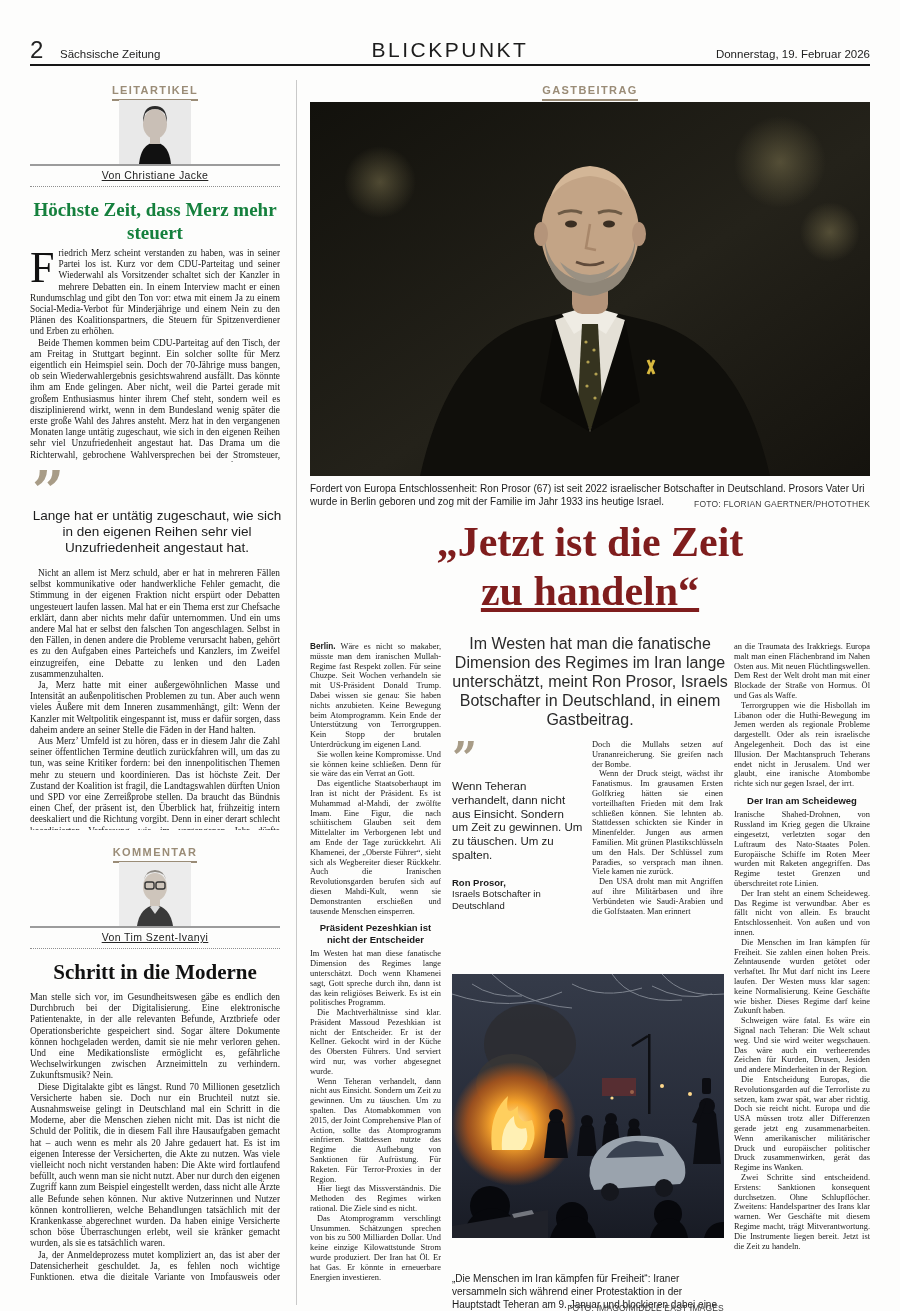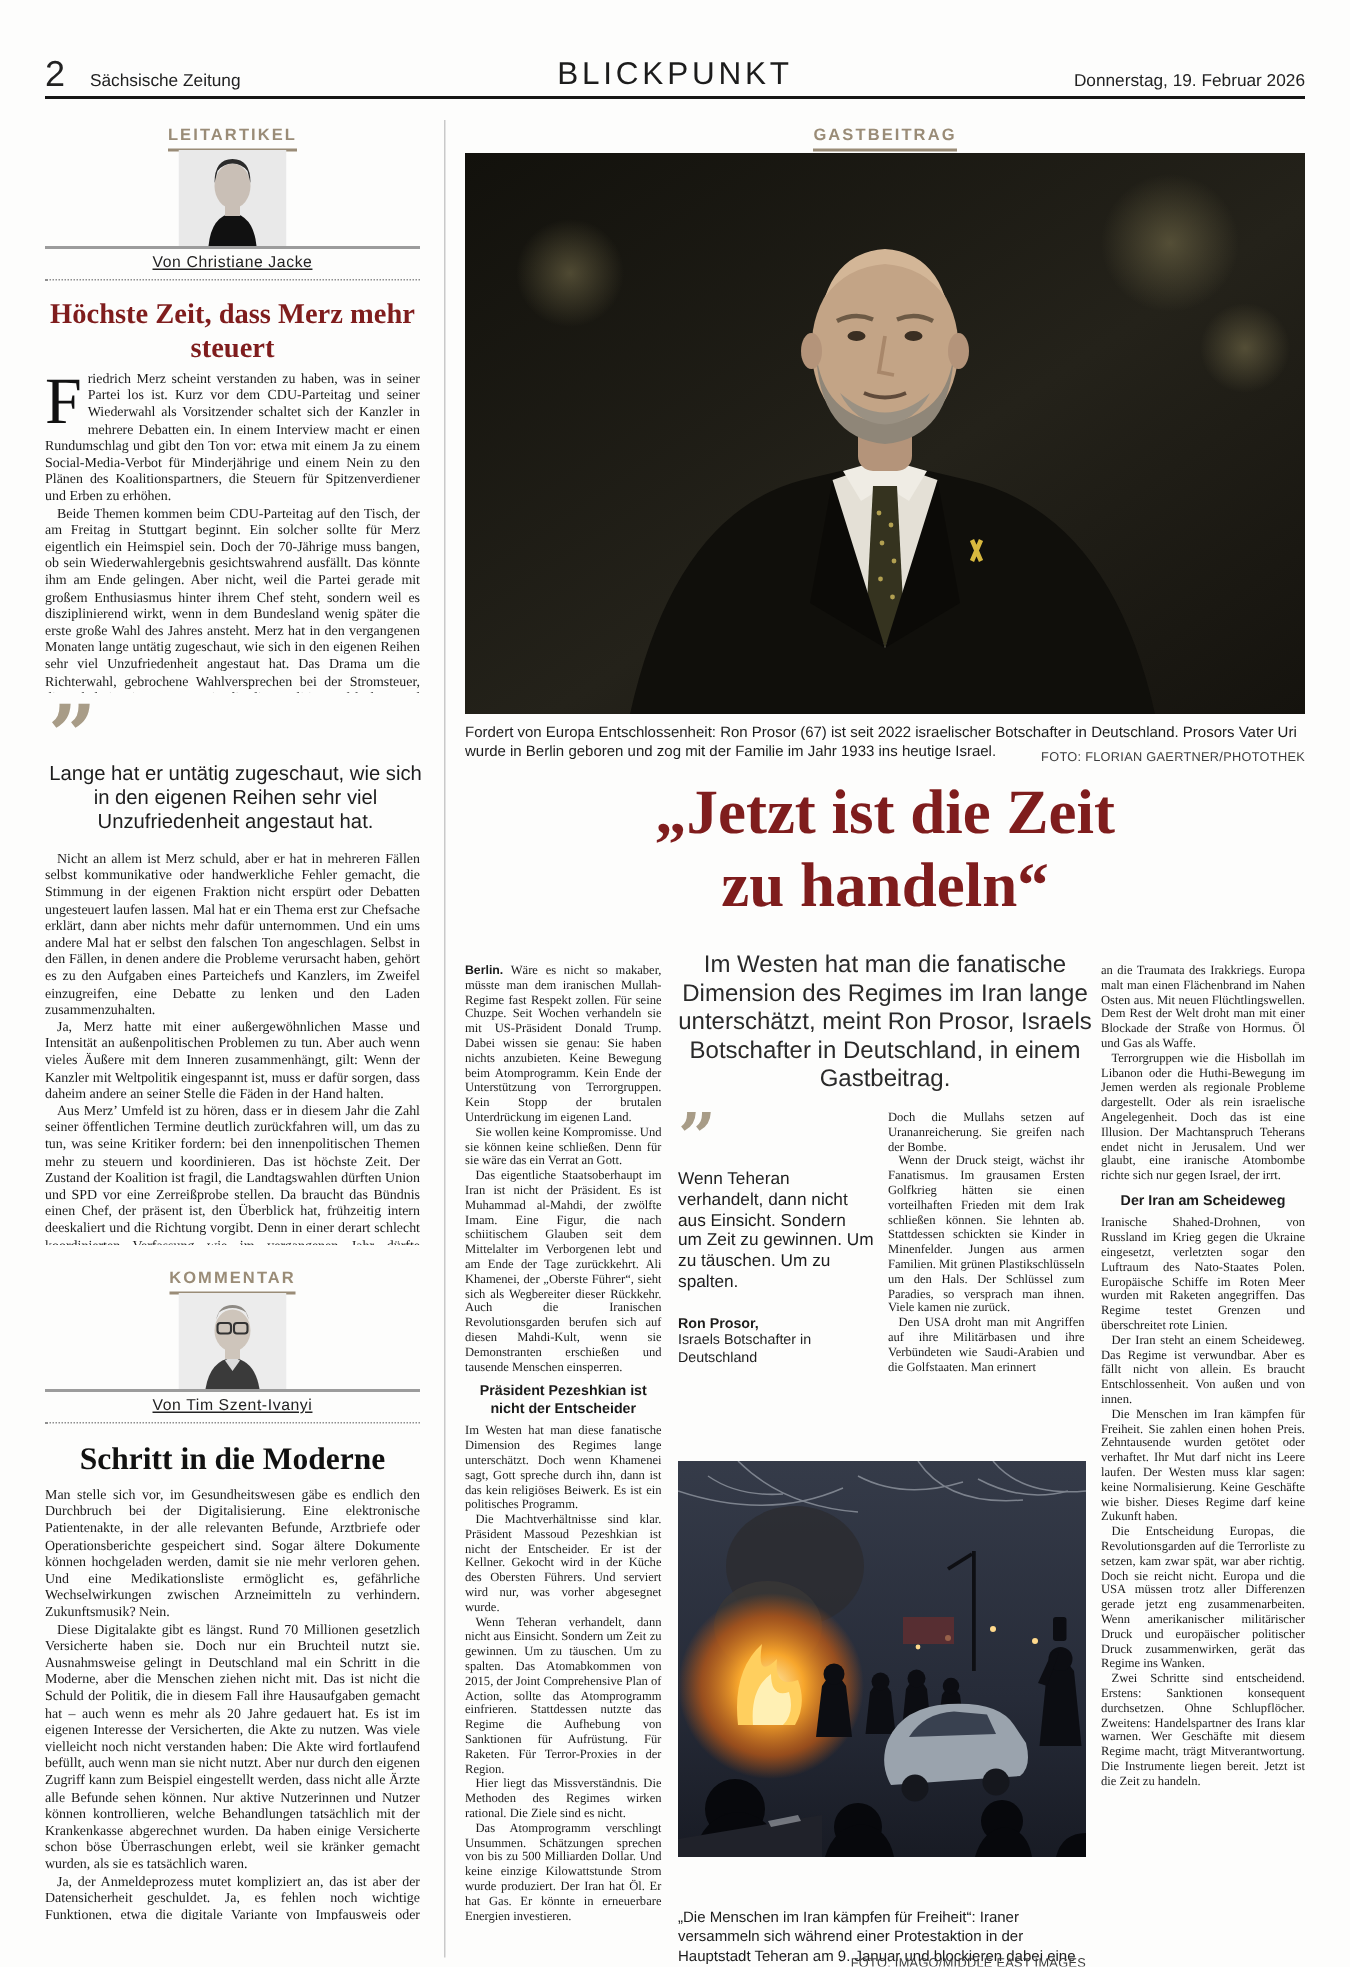--- a/index.html
+++ b/index.html
@@ -17,21 +17,21 @@
   .vdivider{left:296px;top:80px;width:1px;height:1225px;background:#c9c9c9;}
 
   
   .kickerbox{text-align:center;}
   .kicker{display:inline-block;font-family:"Liberation Sans",sans-serif;font-weight:bold;
           font-size:11px;letter-spacing:1.4px;color:#9a8c77;border-bottom:2px solid #9a8c77;padding-bottom:3px;}
   .grayline{height:2px;background:#9c9c9c;width:250px;}
   .byline{width:250px;text-align:center;font-family:"Liberation Sans",sans-serif;font-size:10.5px;
           letter-spacing:.4px;color:#222;text-decoration:underline;}
   .dotted{width:250px;border-top:1.5px dotted #8f8f8f;}
-  .lheadline{width:250px;text-align:center;font-size:19px;line-height:1.22;font-weight:600;color:#7f1d1d;}
+  .lheadline{width:250px;text-align:center;font-size:19px;line-height:1.22;font-weight:600;color:#15803d;}
   .lheadline2{width:250px;text-align:center;font-size:21px;font-weight:600;color:#111;}
   .lbody{width:250px;font-size:9.3px;line-height:11.2px;text-align:justify;overflow:hidden;}
   .lbody p{margin:0;text-indent:8px;}
   .lbody p.nofirst{text-indent:0;}
   .dropcap{float:left;font-size:44px;line-height:36px;padding:2px 4px 0 0;font-weight:500;color:#111;}
   .quoteglyph{font-size:56px;line-height:30px;color:#a89c87;font-family:"DejaVu Serif",serif;font-weight:bold;}
   .pullquote{width:250px;font-family:"Liberation Sans",sans-serif;font-size:13.5px;line-height:1.2;color:#1d1d1d;}
 
   
   .mainphoto{left:310px;top:102px;width:560px;height:374px;background:#191813;}
@@ -181,21 +181,21 @@
     <path d="M240 96 Q250 66 280 64 Q310 66 320 96 Q306 76 280 74 Q254 76 240 96 Z" fill="#d3b697"></path>
   </svg>
 </div>
 <div class="abs caption" style="left:310px;top:482px;width:560px;height:28px;">
   <span>Fordert von Europa Entschlossenheit: Ron Prosor (67) ist seit 2022 israelischer Botschafter in Deutschland. Prosors Vater Uri wurde in Berlin geboren und zog mit der Familie im Jahr 1933 ins heutige Israel.</span>
   <span class="credit">FOTO: FLORIAN GAERTNER/PHOTOTHEK</span>
 </div>
 
 <div class="abs gheadline">
   <span style="display:block;">„Jetzt ist die Zeit</span>
-  <span style="display:block;">zu handeln“</span>
+  <span style="display:block;text-decoration:underline;">zu handeln“</span>
 </div>
 
 <div class="abs standfirst">Im Westen hat man die fanatische Dimension des Regimes im Iran lange unterschätzt, meint Ron Prosor, Israels Botschafter in Deutschland, in einem Gastbeitrag.</div>
 
 <div class="abs gcol" style="left:310px;top:642px;width:131px;height:662px;">
   <p class="nofirst"><b class="lead">Berlin.</b><span> Wäre es nicht so makaber, müsste man dem iranischen Mullah-Regime fast Respekt zollen. Für seine Chuzpe. Seit Wochen verhandeln sie mit US-Präsident Donald Trump. Dabei wissen sie genau: Sie haben nichts anzubieten. Keine Bewegung beim Atomprogramm. Kein Ende der Unterstützung von Terrorgruppen. Kein Stopp der brutalen Unterdrückung im eigenen Land.</span></p>
   <p>Sie wollen keine Kompromisse. Und sie können keine schließen. Denn für sie wäre das ein Verrat an Gott.</p>
   <p>Das eigentliche Staatsoberhaupt im Iran ist nicht der Präsident. Es ist Muhammad al-Mahdi, der zwölfte Imam. Eine Figur, die nach schiitischem Glauben seit dem Mittelalter im Verborgenen lebt und am Ende der Tage zurückkehrt. Ali Khamenei, der „Oberste Führer“, sieht sich als Wegbereiter dieser Rückkehr. Auch die Iranischen Revolutionsgarden berufen sich auf diesen Mahdi-Kult, wenn sie Demonstranten erschießen und tausende Menschen einsperren.</p>
   <p class="gsubhead">Präsident Pezeshkian ist nicht der Entscheider</p>
   <p class="nofirst">Im Westen hat man diese fanatische Dimension des Regimes lange unterschätzt. Doch wenn Khamenei sagt, Gott spreche durch ihn, dann ist das kein religiöses Beiwerk. Es ist ein politisches Programm.</p>
@@ -300,15 +300,16 @@
   <span class="credit">FOTO: IMAGO/MIDDLE EAST IMAGES</span>
 </div>
 
 <div class="abs gcol" style="left:734px;top:642px;width:136px;height:664px;">
   <p class="nofirst">an die Traumata des Irakkriegs. Europa malt man einen Flächenbrand im Nahen Osten aus. Mit neuen Flüchtlingswellen. Dem Rest der Welt droht man mit einer Blockade der Straße von Hormus. Öl und Gas als Waffe.</p>
   <p>Terrorgruppen wie die Hisbollah im Libanon oder die Huthi-Bewegung im Jemen werden als regionale Probleme dargestellt. Oder als rein israelische Angelegenheit. Doch das ist eine Illusion. Der Machtanspruch Teherans endet nicht in Jerusalem. Und wer glaubt, eine iranische Atombombe richte sich nur gegen Israel, der irrt.</p>
   <p class="gsubhead">Der Iran am Scheideweg</p>
   <p class="nofirst">Iranische Shahed-Drohnen, von Russland im Krieg gegen die Ukraine eingesetzt, verletzten sogar den Luftraum des Nato-Staates Polen. Europäische Schiffe im Roten Meer wurden mit Raketen angegriffen. Das Regime testet Grenzen und überschreitet rote Linien.</p>
   <p>Der Iran steht an einem Scheideweg. Das Regime ist verwundbar. Aber es fällt nicht von allein. Es braucht Entschlossenheit. Von außen und von innen.</p>
   <p>Die Menschen im Iran kämpfen für Freiheit. Sie zahlen einen hohen Preis. Zehntausende wurden getötet oder verhaftet. Ihr Mut darf nicht ins Leere laufen. Der Westen muss klar sagen: keine Normalisierung. Keine Geschäfte wie bisher. Dieses Regime darf keine Zukunft haben.</p>
+  <p>Schweigen wäre fatal. Es wäre ein Signal nach Teheran: Die Welt schaut weg. Und sie wird weiter wegschauen. Das wäre auch ein verheerendes Zeichen für Kurden, Drusen, Jesiden und andere Minderheiten in der Region.</p>
   <p>Die Entscheidung Europas, die Revolutionsgarden auf die Terrorliste zu setzen, kam zwar spät, war aber richtig. Doch sie reicht nicht. Europa und die USA müssen trotz aller Differenzen gerade jetzt eng zusammenarbeiten. Wenn amerikanischer militärischer Druck und europäischer politischer Druck zusammenwirken, gerät das Regime ins Wanken.</p>
   <p>Zwei Schritte sind entscheidend. Erstens: Sanktionen konsequent durchsetzen. Ohne Schlupflöcher. Zweitens: Handelspartner des Irans klar warnen. Wer Geschäfte mit diesem Regime macht, trägt Mitverantwortung. Die Instrumente liegen bereit. Jetzt ist die Zeit zu handeln.</p>
 </div>
 
 </body></html>

